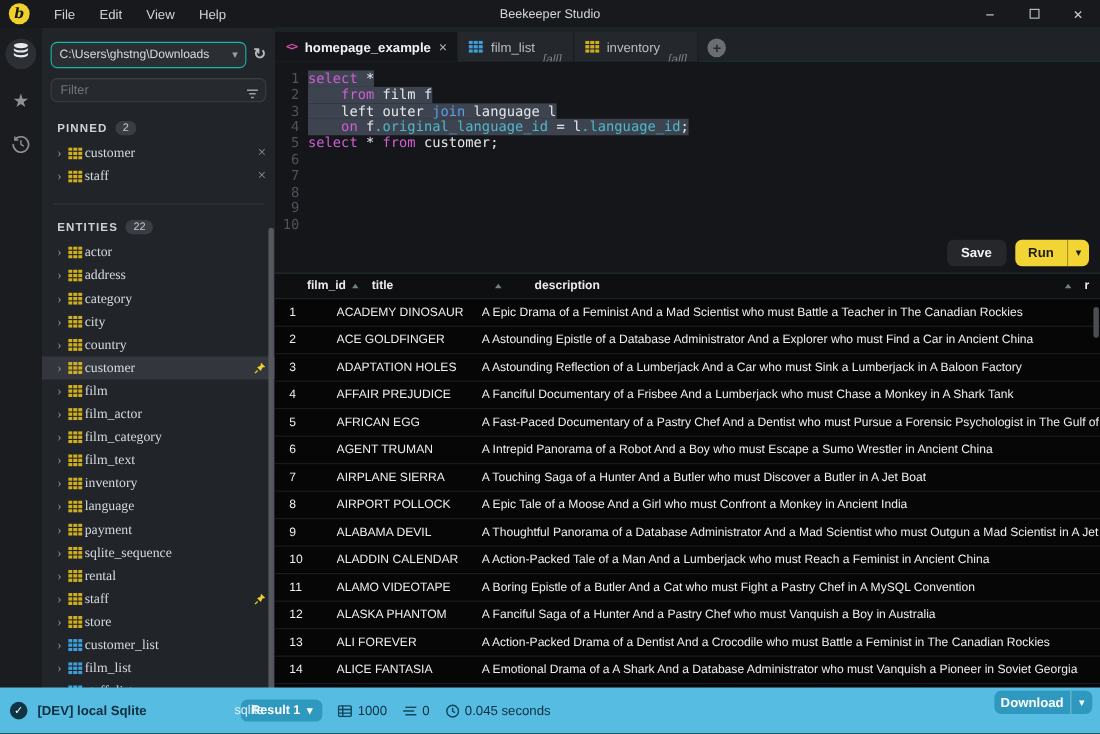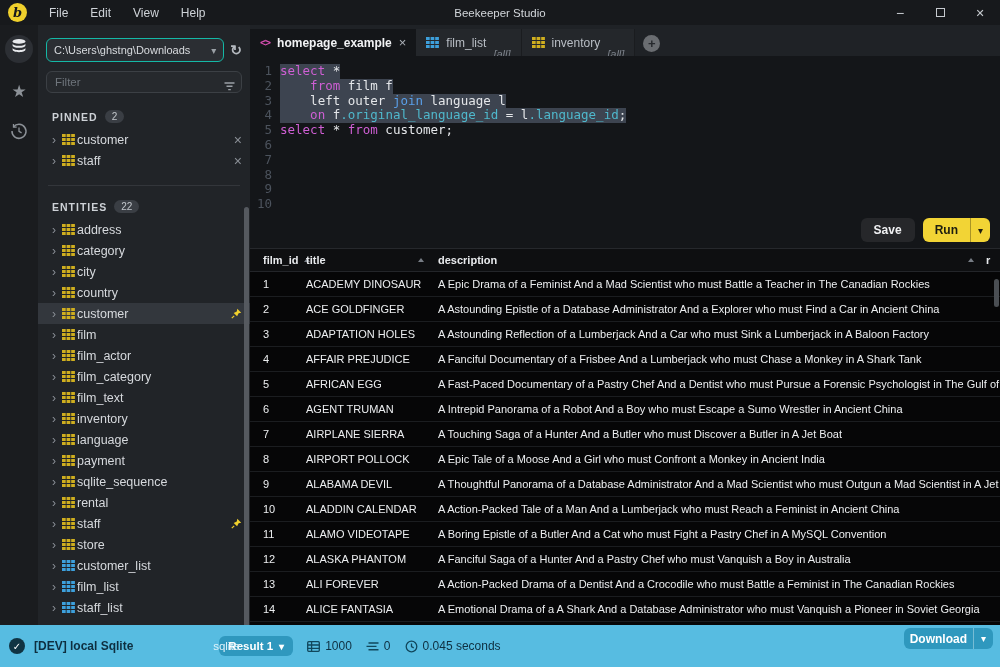--- a/index.html
+++ b/index.html
@@ -36,21 +36,21 @@
   .refresh-btn { color:#b4b9bf; }
   .filter-row { margin:9px 8px 0 8px; position:relative; }
   .filter-input { width:100%; height:22px; background:#26292d; border:1px solid #3c4045; border-radius:6px; color:#d8dbdf; font-size:11.5px; padding:0 24px 0 8px; outline:none; font-family:"Liberation Sans", sans-serif; }
   .filter-input::placeholder { color:#6f757c; }
   .funnel { position:absolute; right:7px; top:6px; color:#9aa0a6; }
 
   .side-section-head { display:flex; align-items:center; gap:7px; padding:0 0 0 14px; margin-top:17px; }
   .side-section-label { font-size:10.5px; font-weight:bold; letter-spacing:1px; color:#cdd1d6; }
   .count-badge { background:#3a3e44; color:#c3c7cc; font-size:10px; border-radius:8px; padding:1px 7px; }
   .side-list { margin-top:6px; }
-  .side-item { height:21px; display:flex; align-items:center; padding:0 8px 0 14px; gap:2px; position:relative; }
+  .side-item { height:21px; display:flex; align-items:center; padding:0 8px 0 14px; gap:2px; position:relative;font-family:Liberation Serif, serif; }
   .side-item.selected { background:#33373d; }
   .i-chevron::before { content:"›"; }
   .chev { color:#8a8f96; font-size:12px; width:8px; }
   .grid-icon { color:#cfae1f; display:flex; }
   .grid-icon.blue { color:#3da0dc; }
   .side-item .lbl { font-size:12.5px; color:#d6d9dd; flex:1; white-space:nowrap; overflow:hidden; }
   .i-close::before { content:"×"; }
   .item-close { color:#8a8f96; font-size:14px; }
   .pin { color:#f0d02c; display:flex; }
   .divider { height:1px; background:#33363b; margin:14px 10px 0 10px; }
@@ -86,21 +86,21 @@
 
   
   .results { flex:1; display:flex; flex-direction:column; background:#060607; position:relative; overflow:hidden; border-top:1px solid #26282c; }
   .rt-head { height:23px; flex:none; background:#0e0f11; display:flex; align-items:center; border-bottom:1px solid #232529; font-size:11px; font-weight:bold; color:#e8eaed; }
   .rt-body { flex:1; overflow:hidden; }
   .rt-row { height:25px; display:flex; align-items:center; border-bottom:1px solid #1b1d20; font-size:11px; color:#eceef0; }
   .c-id { width:56px; padding-left:13px; flex:none; }
   .c-title { width:132px; flex:none; white-space:nowrap; overflow:hidden; }
   .c-desc { flex:1; white-space:nowrap; overflow:hidden; padding-right:4px; }
   .sort-arrow { width:0; height:0; border-left:3.5px solid transparent; border-right:3.5px solid transparent; border-bottom:4.5px solid #777d85; display:inline-block; margin-left:6px; }
-  .head-cell { display:flex; align-items:center; }
+  .head-cell { display:flex; align-items:center;margin-left:16px; }
   .c-title.head-cell .sort-arrow { margin-left:auto; margin-right:14px; }
   .c-desc.head-cell .sort-arrow { margin-left:auto; margin-right:8px; }
   .partial-col { width:14px; flex:none; overflow:hidden; }
   .vscroll { position:absolute; right:1px; top:30px; width:5px; height:28px; background:#4a4e53; border-radius:3px; }
   .hscroll { position:absolute; left:0; bottom:1px; width:330px; height:5px; background:#56595e; border-radius:3px; }
 
   
   .statusbar { position:absolute; left:0; right:0; bottom:0; height:42px; background:#57bce1; display:flex; align-items:center; z-index:6; color:#0e2f40; }
   .check-badge { width:16px; height:16px; border-radius:50%; background:#103443; color:#fff; font-size:10px; display:flex; align-items:center; justify-content:center; margin:0 9px 0 9px; }
   .i-check::before { content:"✓"; }
@@ -241,20 +241,40 @@
                 <rect x="9.2" y="0" width="3.7" height="3"></rect>
                 <rect x="0" y="4" width="3.7" height="3"></rect>
                 <rect x="4.6" y="4" width="3.7" height="3"></rect>
                 <rect x="9.2" y="4" width="3.7" height="3"></rect>
                 <rect x="0" y="8" width="3.7" height="3"></rect>
                 <rect x="4.6" y="8" width="3.7" height="3"></rect>
                 <rect x="9.2" y="8" width="3.7" height="3"></rect>
               </g>
             </svg>
           </span>
+    <span class="lbl">actor</span>
+
+  </div>
+        <div class="side-item">
+    <span class="chev i-chevron"></span>
+    <span class="grid-icon">
+            <svg width="13" height="11" viewBox="0 0 13 11">
+              <g fill="currentColor">
+                <rect x="0" y="0" width="3.7" height="3"></rect>
+                <rect x="4.6" y="0" width="3.7" height="3"></rect>
+                <rect x="9.2" y="0" width="3.7" height="3"></rect>
+                <rect x="0" y="4" width="3.7" height="3"></rect>
+                <rect x="4.6" y="4" width="3.7" height="3"></rect>
+                <rect x="9.2" y="4" width="3.7" height="3"></rect>
+                <rect x="0" y="8" width="3.7" height="3"></rect>
+                <rect x="4.6" y="8" width="3.7" height="3"></rect>
+                <rect x="9.2" y="8" width="3.7" height="3"></rect>
+              </g>
+            </svg>
+          </span>
     <span class="lbl">address</span>
 
   </div>
         <div class="side-item">
     <span class="chev i-chevron"></span>
     <span class="grid-icon">
             <svg width="13" height="11" viewBox="0 0 13 11">
               <g fill="currentColor">
                 <rect x="0" y="0" width="3.7" height="3"></rect>
                 <rect x="4.6" y="0" width="3.7" height="3"></rect>

